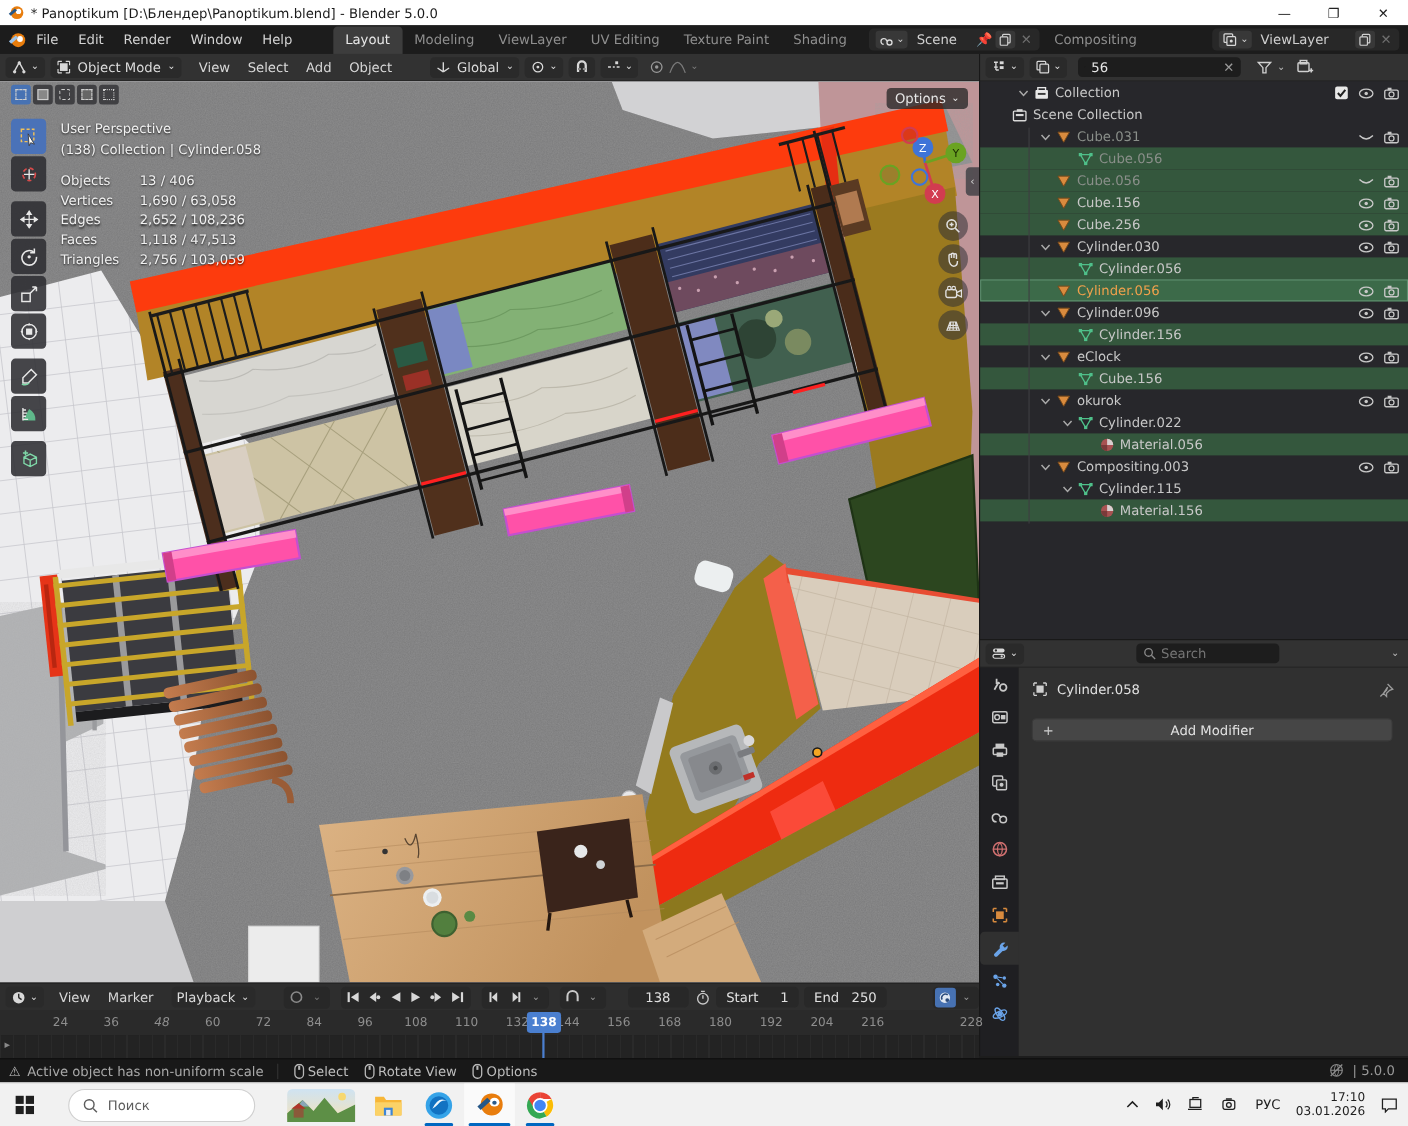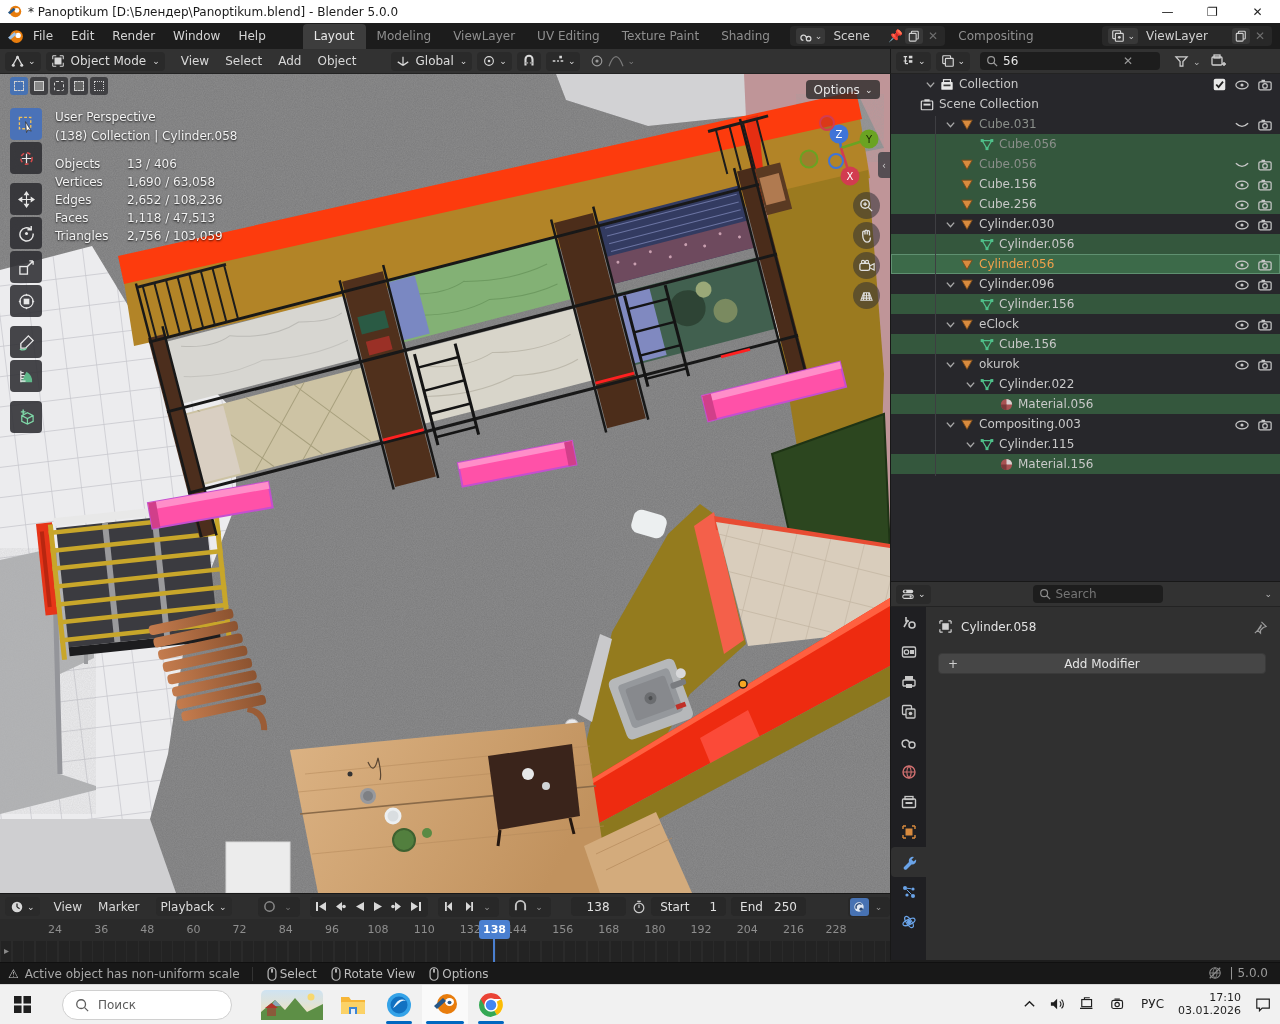--- a/index.html
+++ b/index.html
@@ -309,21 +309,21 @@
       </svg>
     <span style="font-size:9px;margin-left:3px">⌄</span>
     </span>
   <span class="hbtn">
     <svg class="ic" width="14" height="14" viewBox="0 0 16 16">
         <rect x="2" y="2" width="9" height="9" rx="1" fill="none" stroke="#d8d8d8" stroke-width="1.3"></rect>
         <rect x="5" y="5" width="9" height="9" rx="1" fill="#3a3a3a" stroke="#d8d8d8" stroke-width="1.3"></rect>
       </svg>
     <span style="font-size:9px;margin-left:3px">⌄</span>
     </span>
-  <span class="srch" style="margin-left:10px;width:180px">
+  <span class="srch" style="margin-left:10px;width:148px">
     <svg class="ic" width="12" height="12" viewBox="0 0 14 14">
         <circle cx="6" cy="6" r="4" fill="none" stroke="#9a9a9a" stroke-width="1.4"></circle>
         <path d="M9,9 L13,13" stroke="#9a9a9a" stroke-width="1.4"></path>
       </svg>
     <input style="margin-left: 5px;" value="56">
     <span style="color:#9a9a9a">✕</span>
   </span>
   <span style="margin-left:14px">
     <svg class="ic" width="15" height="15" viewBox="0 0 16 16">
         <path d="M2,3 H14 L9.5,8 V13 L6.5,13 V8 Z" fill="none" stroke="#d0d0d0" stroke-width="1.3"></path>
@@ -887,36 +887,36 @@
           <path d="M4,9 a4,4 0 0 1 6-5" fill="none" stroke="#2a4a7a" stroke-width="1.6"></path>
           <circle cx="9.5" cy="9.5" r="2" fill="#2a4a7a"></circle>
         </svg>
       </span>
     <span class="tbtn" style="font-size:9px;color:#999">⌄</span>
   </span>
 </div>
 <div id="ruler" class="abs">
     <span class="tick" style="left: 55px;">24</span>
     <span class="tick" style="left: 101.15px;">36</span>
-    <span class="tick" style="left: 147.3px;">48</span>
+    <span class="tick" style="left: 147.3px; font-style: italic;">48</span>
     <span class="tick" style="left: 193.45px;">60</span>
     <span class="tick" style="left: 239.6px;">72</span>
     <span class="tick" style="left: 285.75px;">84</span>
     <span class="tick" style="left: 331.9px;">96</span>
     <span class="tick" style="left: 378.05px;">108</span>
     <span class="tick" style="left: 424.2px;">110</span>
     <span class="tick" style="left: 470.35px;">132</span>
     <span class="tick" style="left: 516.5px;">144</span>
     <span class="tick" style="left: 562.65px;">156</span>
     <span class="tick" style="left: 608.8px;">168</span>
     <span class="tick" style="left: 654.95px;">180</span>
     <span class="tick" style="left: 701.1px;">192</span>
     <span class="tick" style="left: 747.25px;">204</span>
     <span class="tick" style="left: 793.4px;">216</span>
-    <span class="tick" style="left: 836px; text-align: right;">228</span>
+    <span class="tick" style="left: 883px; text-align: right;">228</span>
   </div>
 <div id="track" class="abs">
   <span style="position:absolute;left:4px;top:4px;color:#8a8a8a;font-size:10px">▸</span>
 </div>
 <div id="playhead">
     <span>138</span>
   </div>
 <div id="phline"></div>
 
 <div id="statusbar" class="abs">

